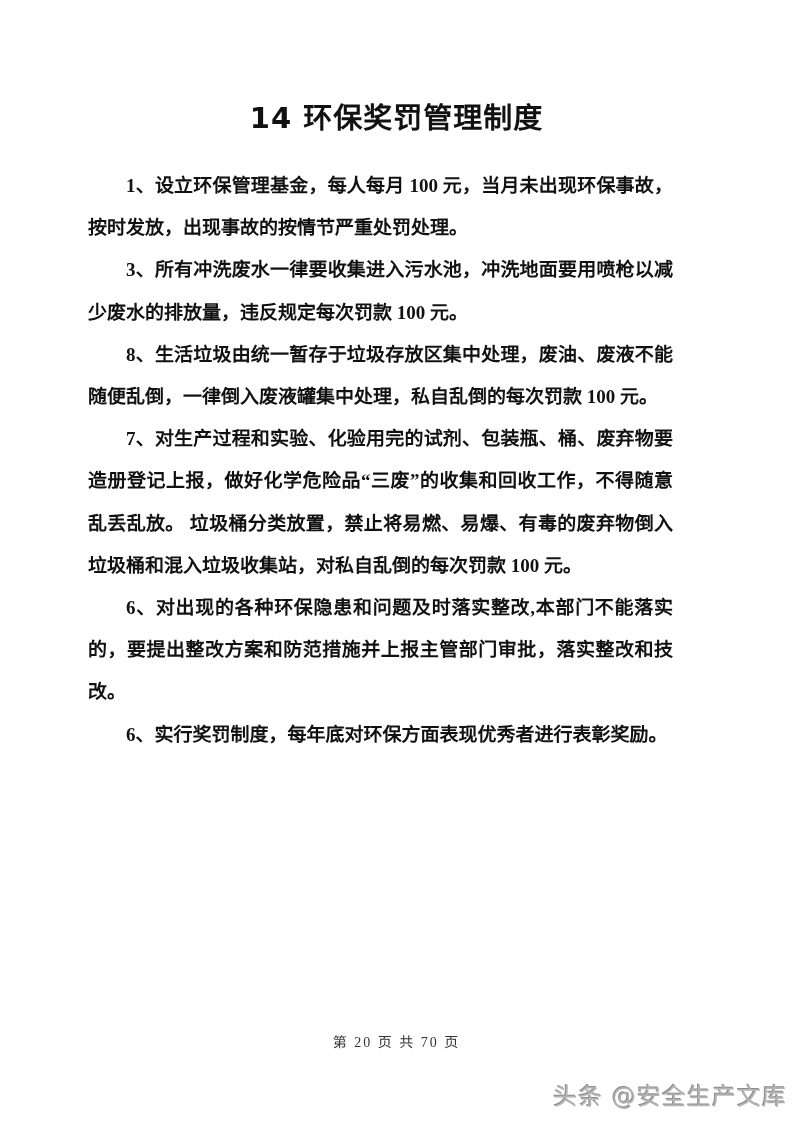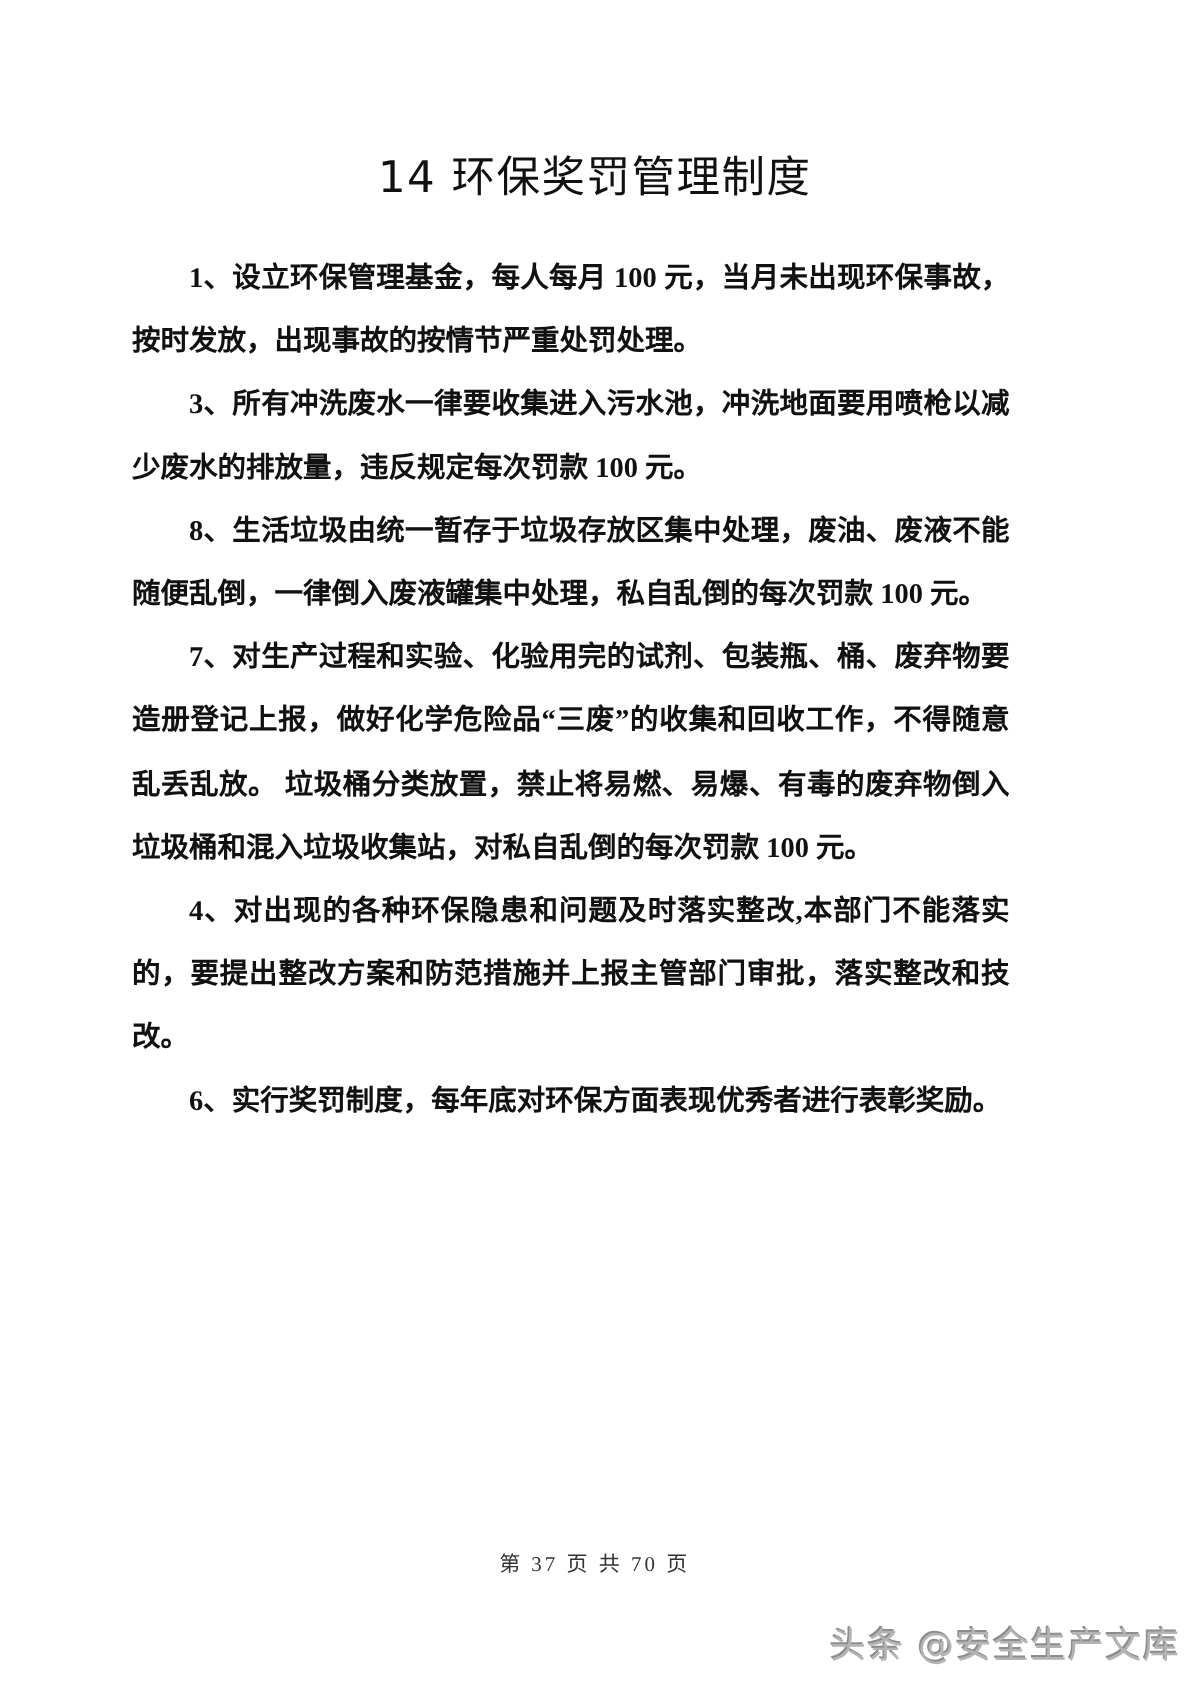--- a/index.html
+++ b/index.html
@@ -15,21 +15,21 @@
     height: 1122px;
     margin: 0 auto;
     background: var(--background);
     overflow: hidden;
     color: var(--text);
   }
   .doc-title {
     margin-top: 98px;
     text-align: center;
     font-family: "DejaVu Sans", "Liberation Sans", sans-serif;
-    font-weight: 400;
+    font-weight: 700;
     font-size: 29px;
     line-height: 40px;
     letter-spacing: 1px;
     color: var(--text);
   }
   .doc-body {
     margin-top: 27px;
     padding: 0 120px 0 88px;
     font-family: "Liberation Serif", "DejaVu Serif", serif;
     font-weight: 700;
@@ -70,21 +70,21 @@
 
 <div class="page">
 
   <h1 class="doc-title">14 环保奖罚管理制度</h1>
 
   <div class="doc-body">
     <p>1、设立环保管理基金，每人每月 100 元，当月未出现环保事故，按时发放，出现事故的按情节严重处罚处理。</p>
     <p>3、所有冲洗废水一律要收集进入污水池，冲洗地面要用喷枪以减少废水的排放量，违反规定每次罚款 100 元。</p>
     <p>8、生活垃圾由统一暂存于垃圾存放区集中处理，废油、废液不能随便乱倒，一律倒入废液罐集中处理，私自乱倒的每次罚款 100 元。</p>
     <p>7、对生产过程和实验、化验用完的试剂、包装瓶、桶、废弃物要造册登记上报，做好化学危险品“三废”的收集和回收工作，不得随意乱丢乱放。 垃圾桶分类放置，禁止将易燃、易爆、有毒的废弃物倒入垃圾桶和混入垃圾收集站，对私自乱倒的每次罚款 100 元。</p>
-    <p>4、对出现的各种环保隐患和问题及时落实整改,本部门不能落实的，要提出整改方案和防范措施并上报主管部门审批，落实整改和技改。</p>
+    <p>6、对出现的各种环保隐患和问题及时落实整改,本部门不能落实的，要提出整改方案和防范措施并上报主管部门审批，落实整改和技改。</p>
     <p>6、实行奖罚制度，每年底对环保方面表现优秀者进行表彰奖励。</p>
   </div>
 
-  <div class="page-footer">第 37 页 共 70 页</div>
+  <div class="page-footer">第 20 页 共 70 页</div>
 
   <div class="watermark">头条 @安全生产文库</div>
 
 </div>
 
 </body></html>

